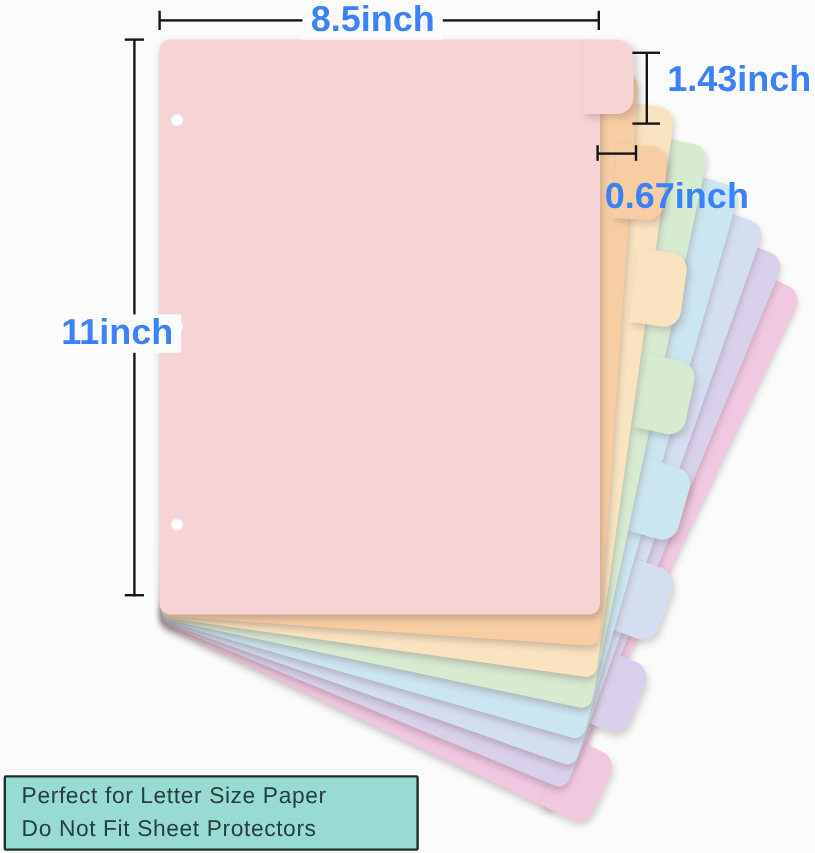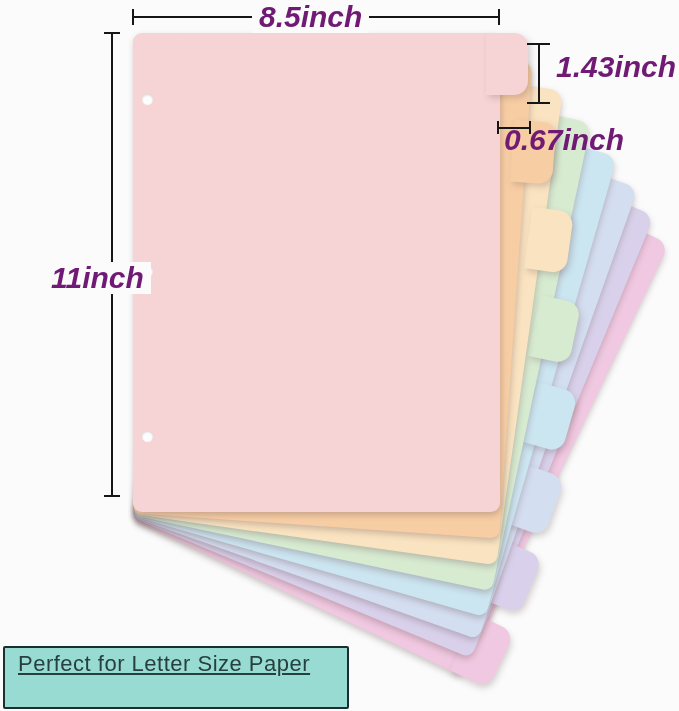--- a/index.html
+++ b/index.html
@@ -34,24 +34,23 @@
     background:#fdfdfd;
     box-shadow:inset 0 1px 2px rgba(0,0,0,.16);
   }
   
   .dline,.dtick{position:absolute;background:#161616;z-index:20;}
   .dlabel{
     position:absolute;
     font-weight:bold;
     font-size:30px;
     line-height:32px;
-    color:#701a75;
+    color:#3b82f6;
     white-space:nowrap;
     z-index:21;
-    font-style:italic;
   }
   .dlabel.bg{background:#fbfbfb;padding:0 7px;}
   
   .w-line{left:133px;top:16px;width:367px;height:2px;}
   .w-tick-l{left:132px;top:9px;width:2px;height:16px;}
   .w-tick-r{left:498px;top:9px;width:2px;height:16px;}
   .w-label{left:252px;top:1px;}
   
   .h-line{left:111px;top:33px;width:2px;height:464px;}
   .h-tick-t{left:104px;top:32px;width:16px;height:2px;}
@@ -59,36 +58,35 @@
   .h-label{left:44px;top:262px;}
   
   .th-line{left:538px;top:45px;width:2px;height:58px;}
   .th-tick-t{left:527px;top:43px;width:23px;height:2px;}
   .th-tick-b{left:527px;top:102px;width:23px;height:2px;}
   .th-label{left:556px;top:51px;}
   
   .tw-line{left:498px;top:127px;width:32px;height:2px;}
   .tw-tick-l{left:497px;top:121px;width:2px;height:13px;}
   .tw-tick-r{left:529px;top:121px;width:2px;height:13px;}
-  .tw-label{left:504px;top:124px;}
+  .tw-label{left:504px;top:148px;}
   
   .footer{
     position:absolute;
     left:3px;top:646px;
     width:329px;height:57px;
     border:2px solid #1b2f2f;
     border-radius:2px;
     background:#97dbd3;
     color:#27403f;
-    font-size:22px;
+    font-size:19px;
     line-height:28px;
     letter-spacing:.5px;
     padding:2px 0 0 13px;
     z-index:30;
-    text-decoration:underline;
   }
 </style>
 </head>
 <body>
 
 <div class="canvas">
 
   <div id="sheets">
       <div class="sheet" style="background: rgb(246, 211, 213); z-index: 8; transform: rotate(0deg);">
         <div class="tab" style="background: rgb(246, 211, 213); top: 0px;"></div>
@@ -142,15 +140,16 @@
 
   <div>
     <div class="dline tw-line"></div>
     <div class="dtick tw-tick-l"></div>
     <div class="dtick tw-tick-r"></div>
     <div class="dlabel tw-label">0.67inch</div>
   </div>
 
   <div class="footer">
     <div>Perfect for Letter Size Paper</div>
+    <div>Do Not Fit Sheet Protectors</div>
   </div>
 
 </div>
 
 </body></html>

